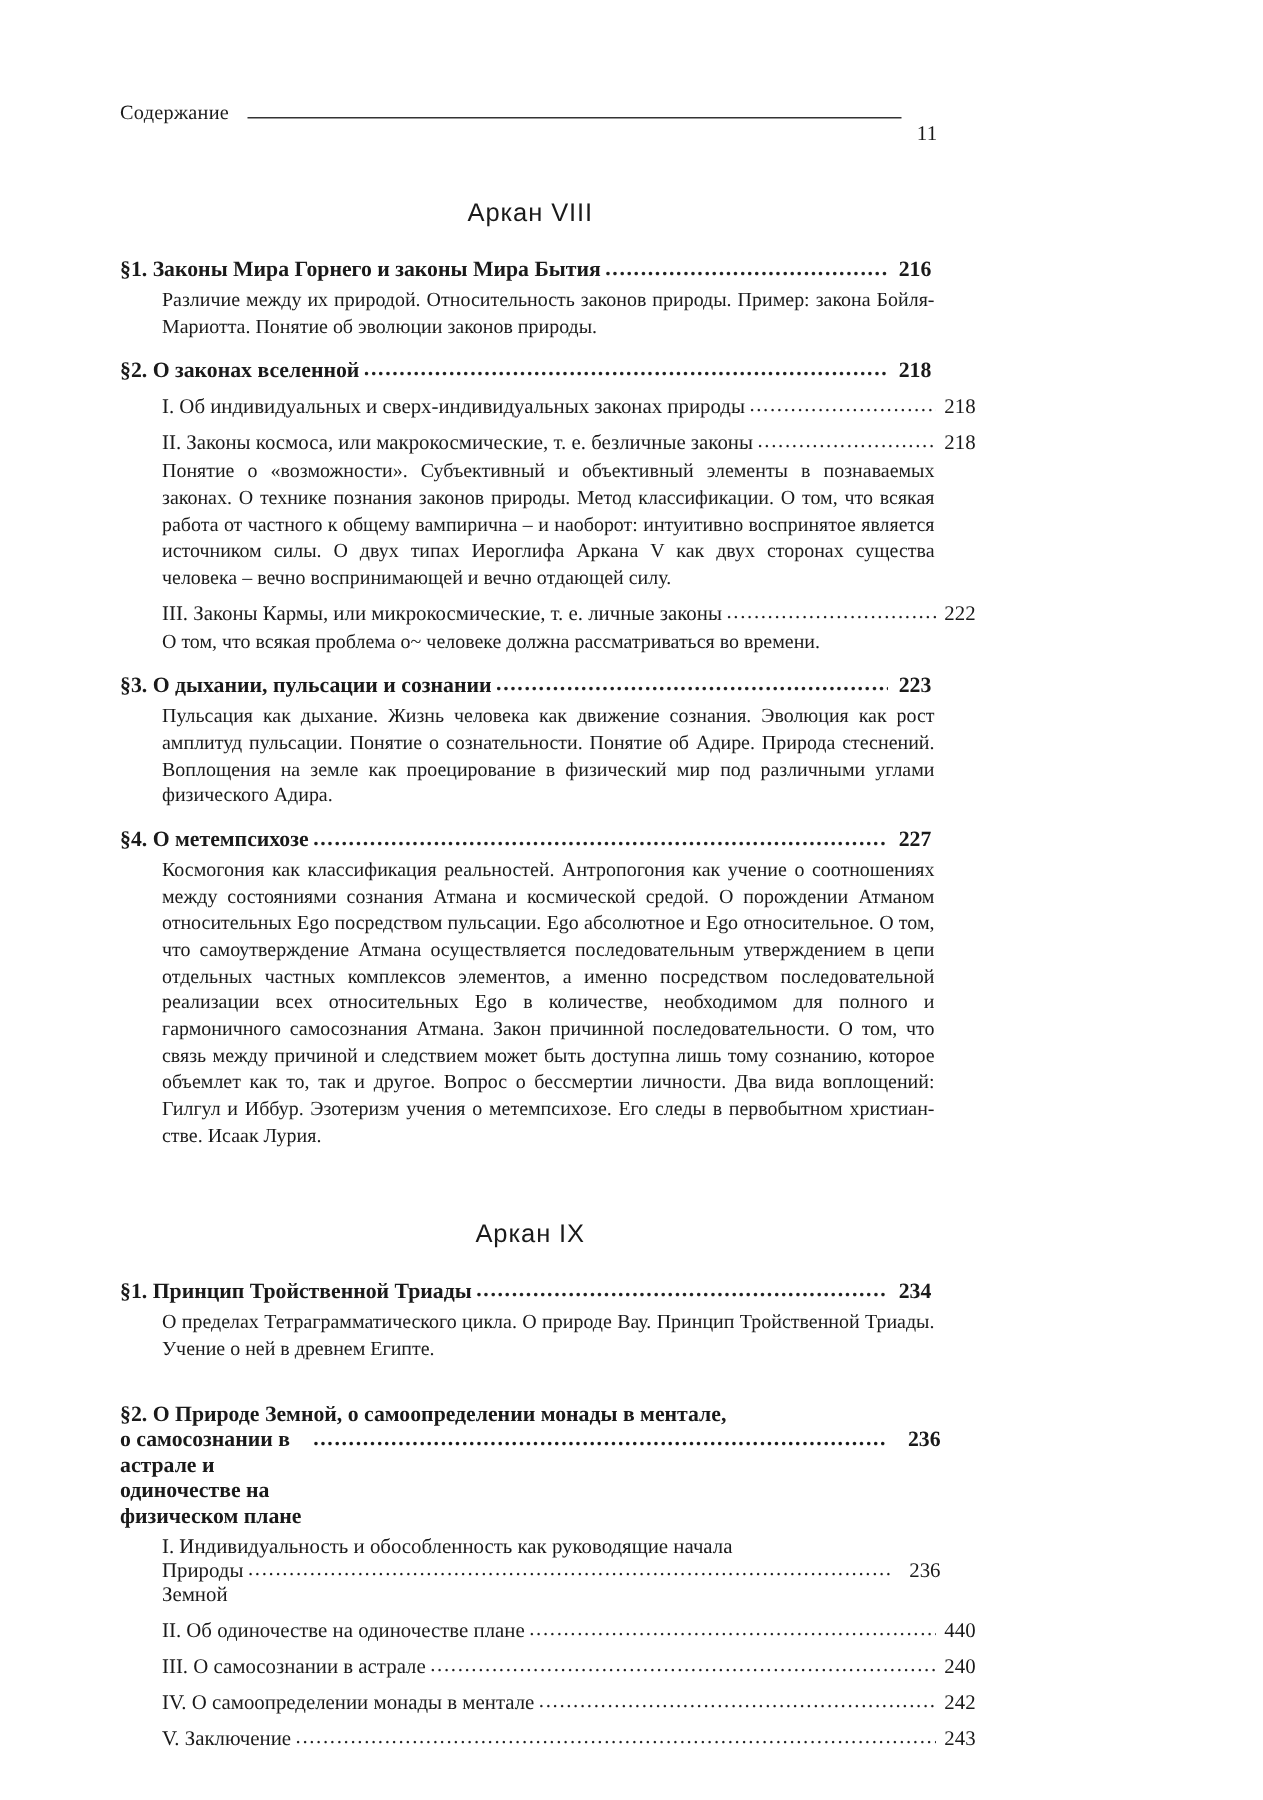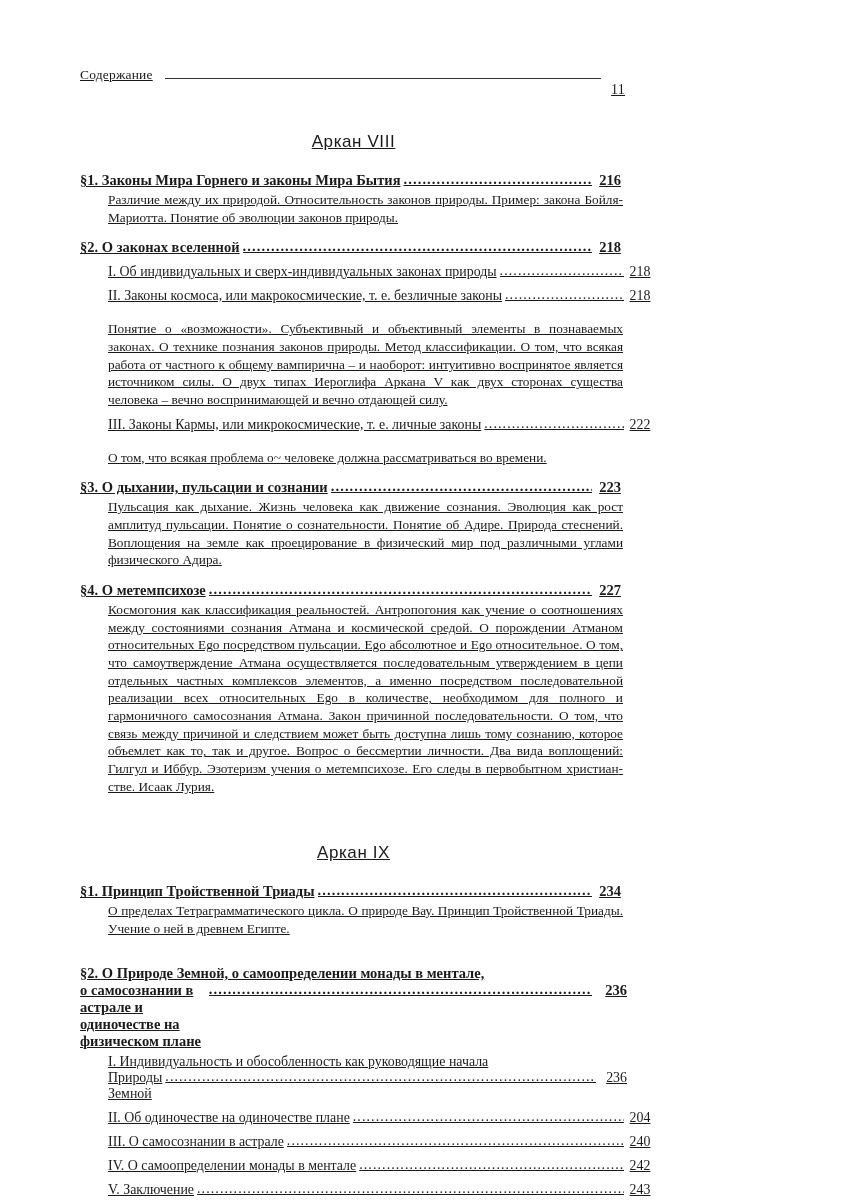--- a/index.html
+++ b/index.html
@@ -15,21 +15,20 @@
     position: relative;
     overflow: hidden;
   }
   .page {
     position: absolute;
     left: 0; top: 0;
     width: 727px;
     height: 1200px;
     box-sizing: border-box;
     padding: 52px 100px 60px 80px;
-    text-decoration: underline;
   }
 
   
   .running-head {
     display: flex;
     align-items: center;
     font-size: 13.5px;
     letter-spacing: 0.2px;
     margin-bottom: 34px;
     padding-right: 2px;
@@ -184,21 +183,21 @@
     top: -1px;
   }
   .lvl2-wrapline .pg {
     min-width: 30px;
     text-align: right;
   }
   .spaced {
     margin-top: 11px;
   }
   .tight-annot {
-    margin-top: 16px;
+    margin-top: 1px;
   }
 </style>
 </head>
 <body>
 
 <div class="page">
 
   <div class="running-head">
     <span class="rh-title">Содержание</span>
     <span class="rh-rule"></span>
@@ -290,21 +289,21 @@
       <span class="second-row">
         <span>Природы Земной</span>
         <span class="dots">.......................................................................................................................................................................................................................................................................</span>
         <span class="pg">236</span>
       </span>
     </div>
 
     <div class="toc-line lvl2">
       <span class="lbl">II. Об одиночестве на одиночестве плане</span>
       <span class="dots">.......................................................................................................................................................................................................................................................................</span>
-      <span class="pg">204</span>
+      <span class="pg">440</span>
     </div>
 
     <div class="toc-line lvl2">
       <span class="lbl">III. О самосознании в астрале</span>
       <span class="dots">.......................................................................................................................................................................................................................................................................</span>
       <span class="pg">240</span>
     </div>
 
     <div class="toc-line lvl2">
       <span class="lbl">IV. О самоопределении монады в ментале</span>

